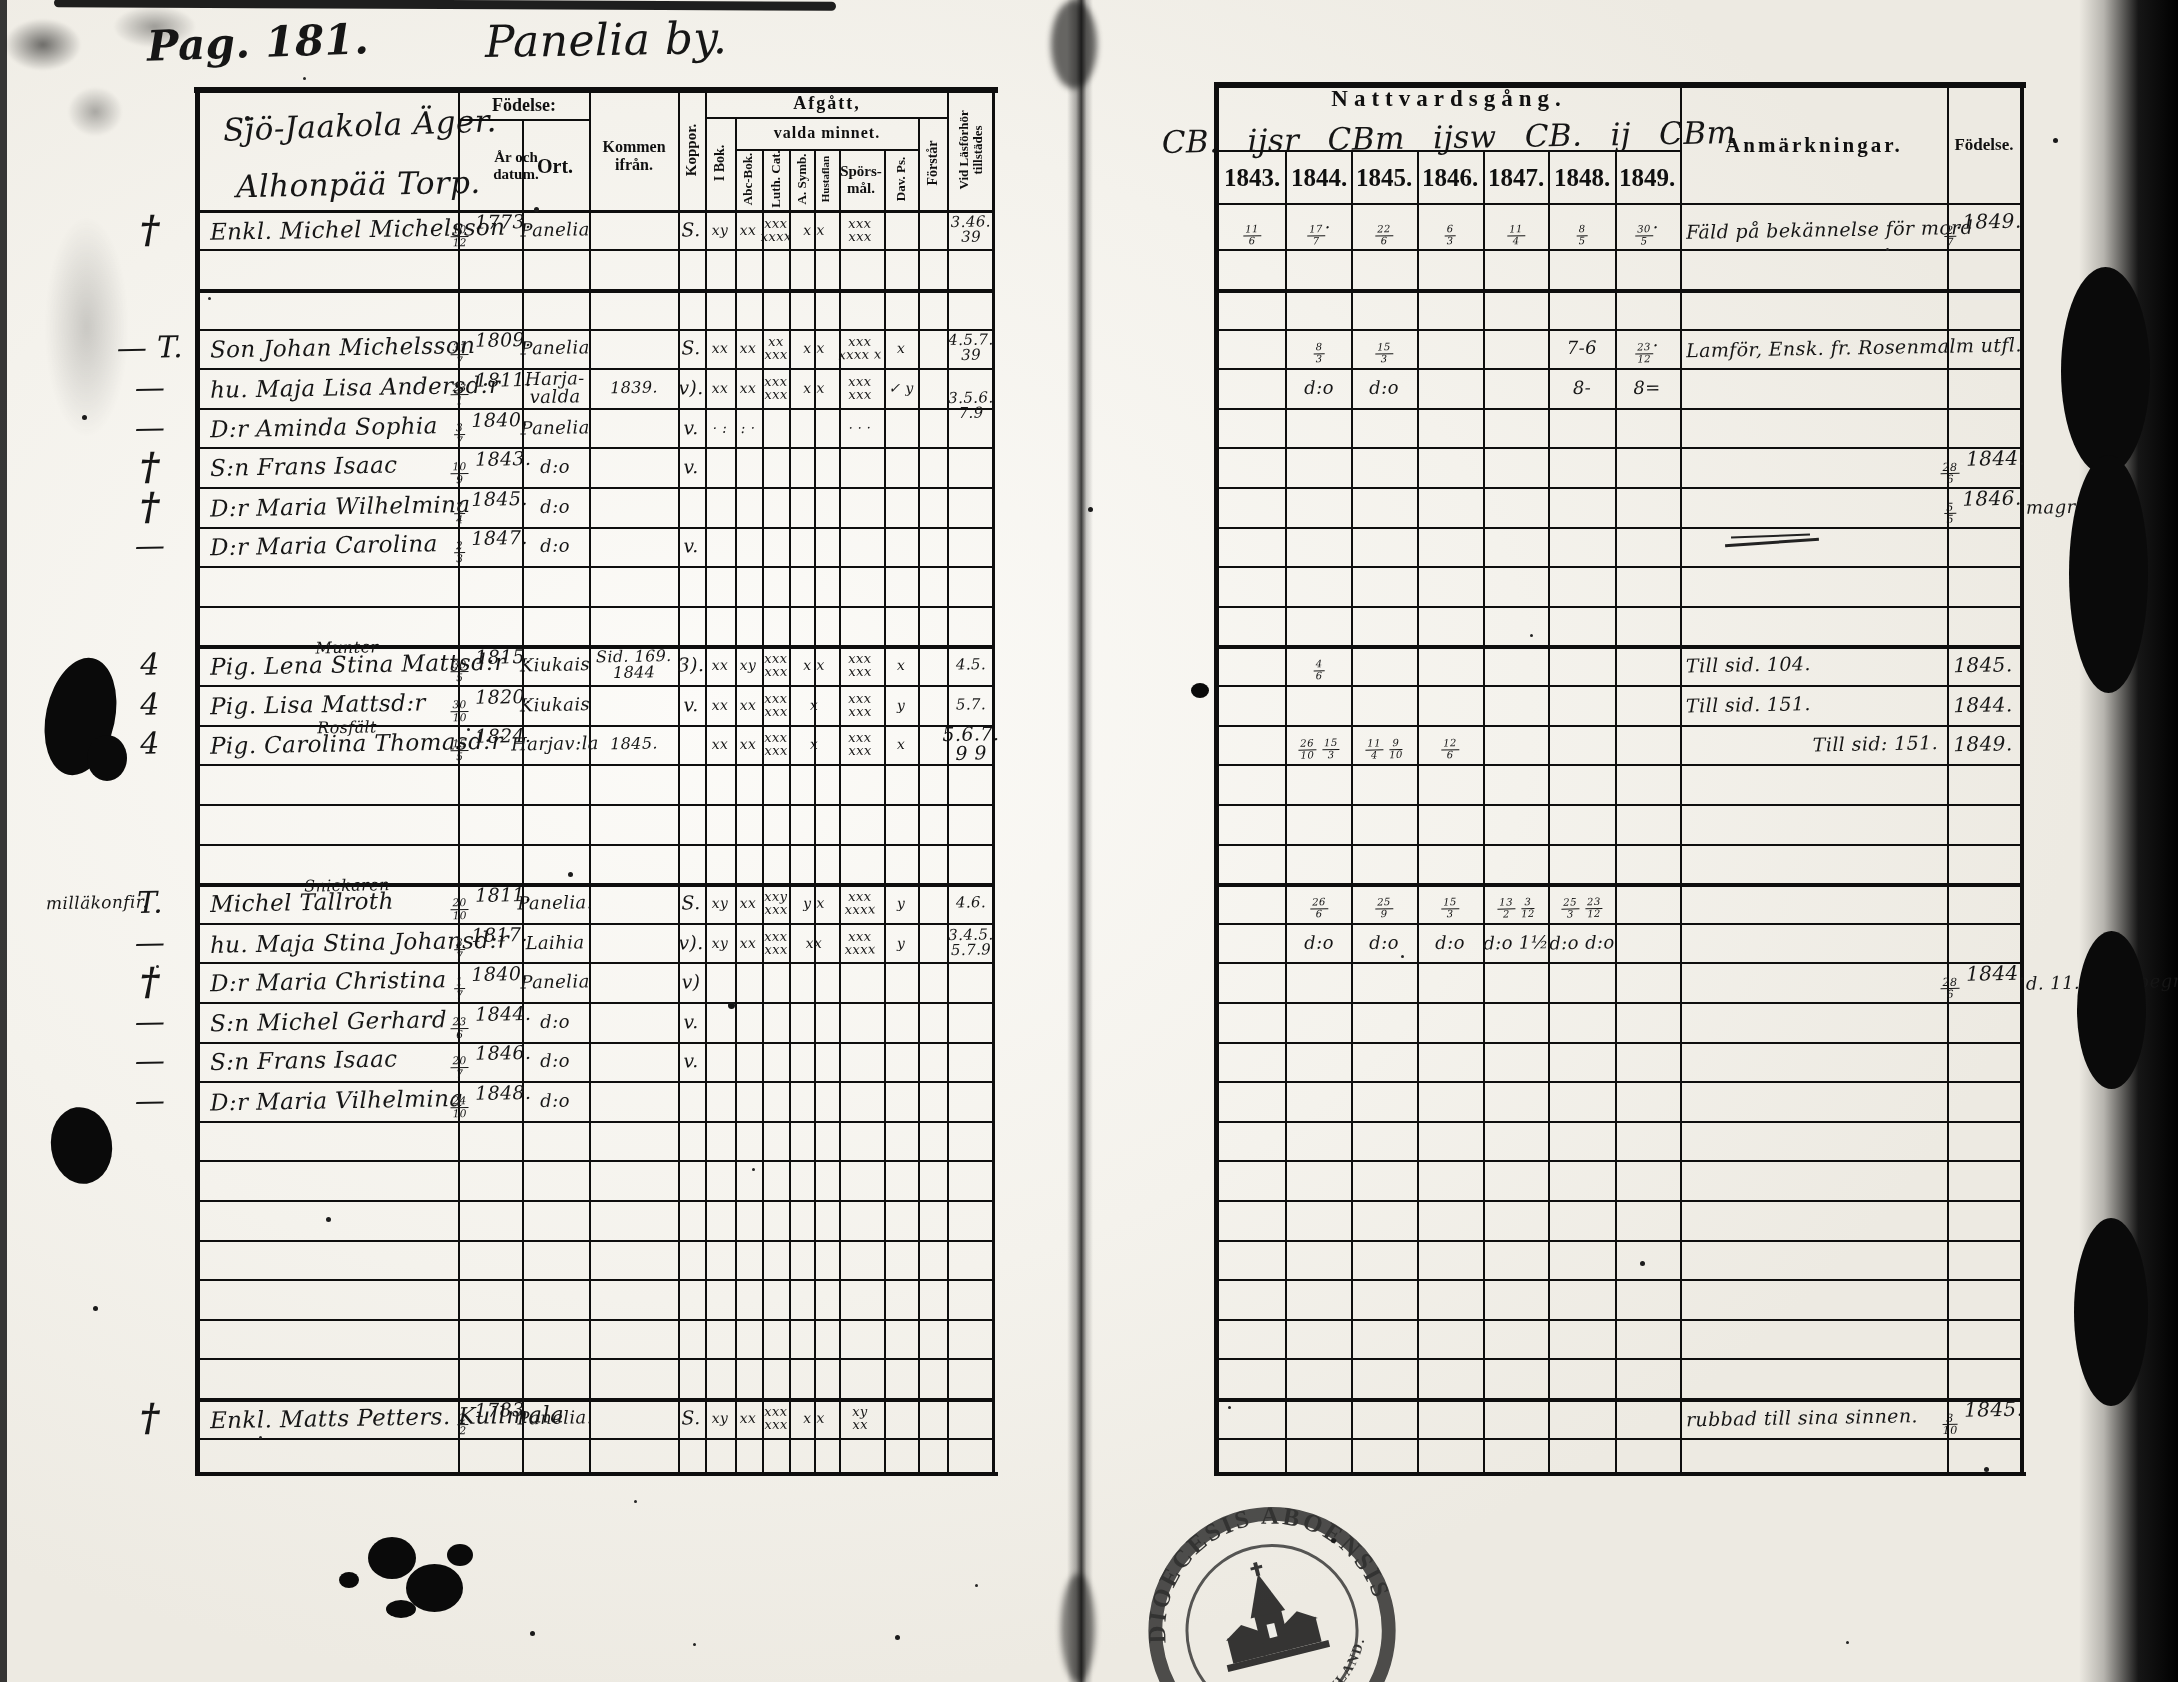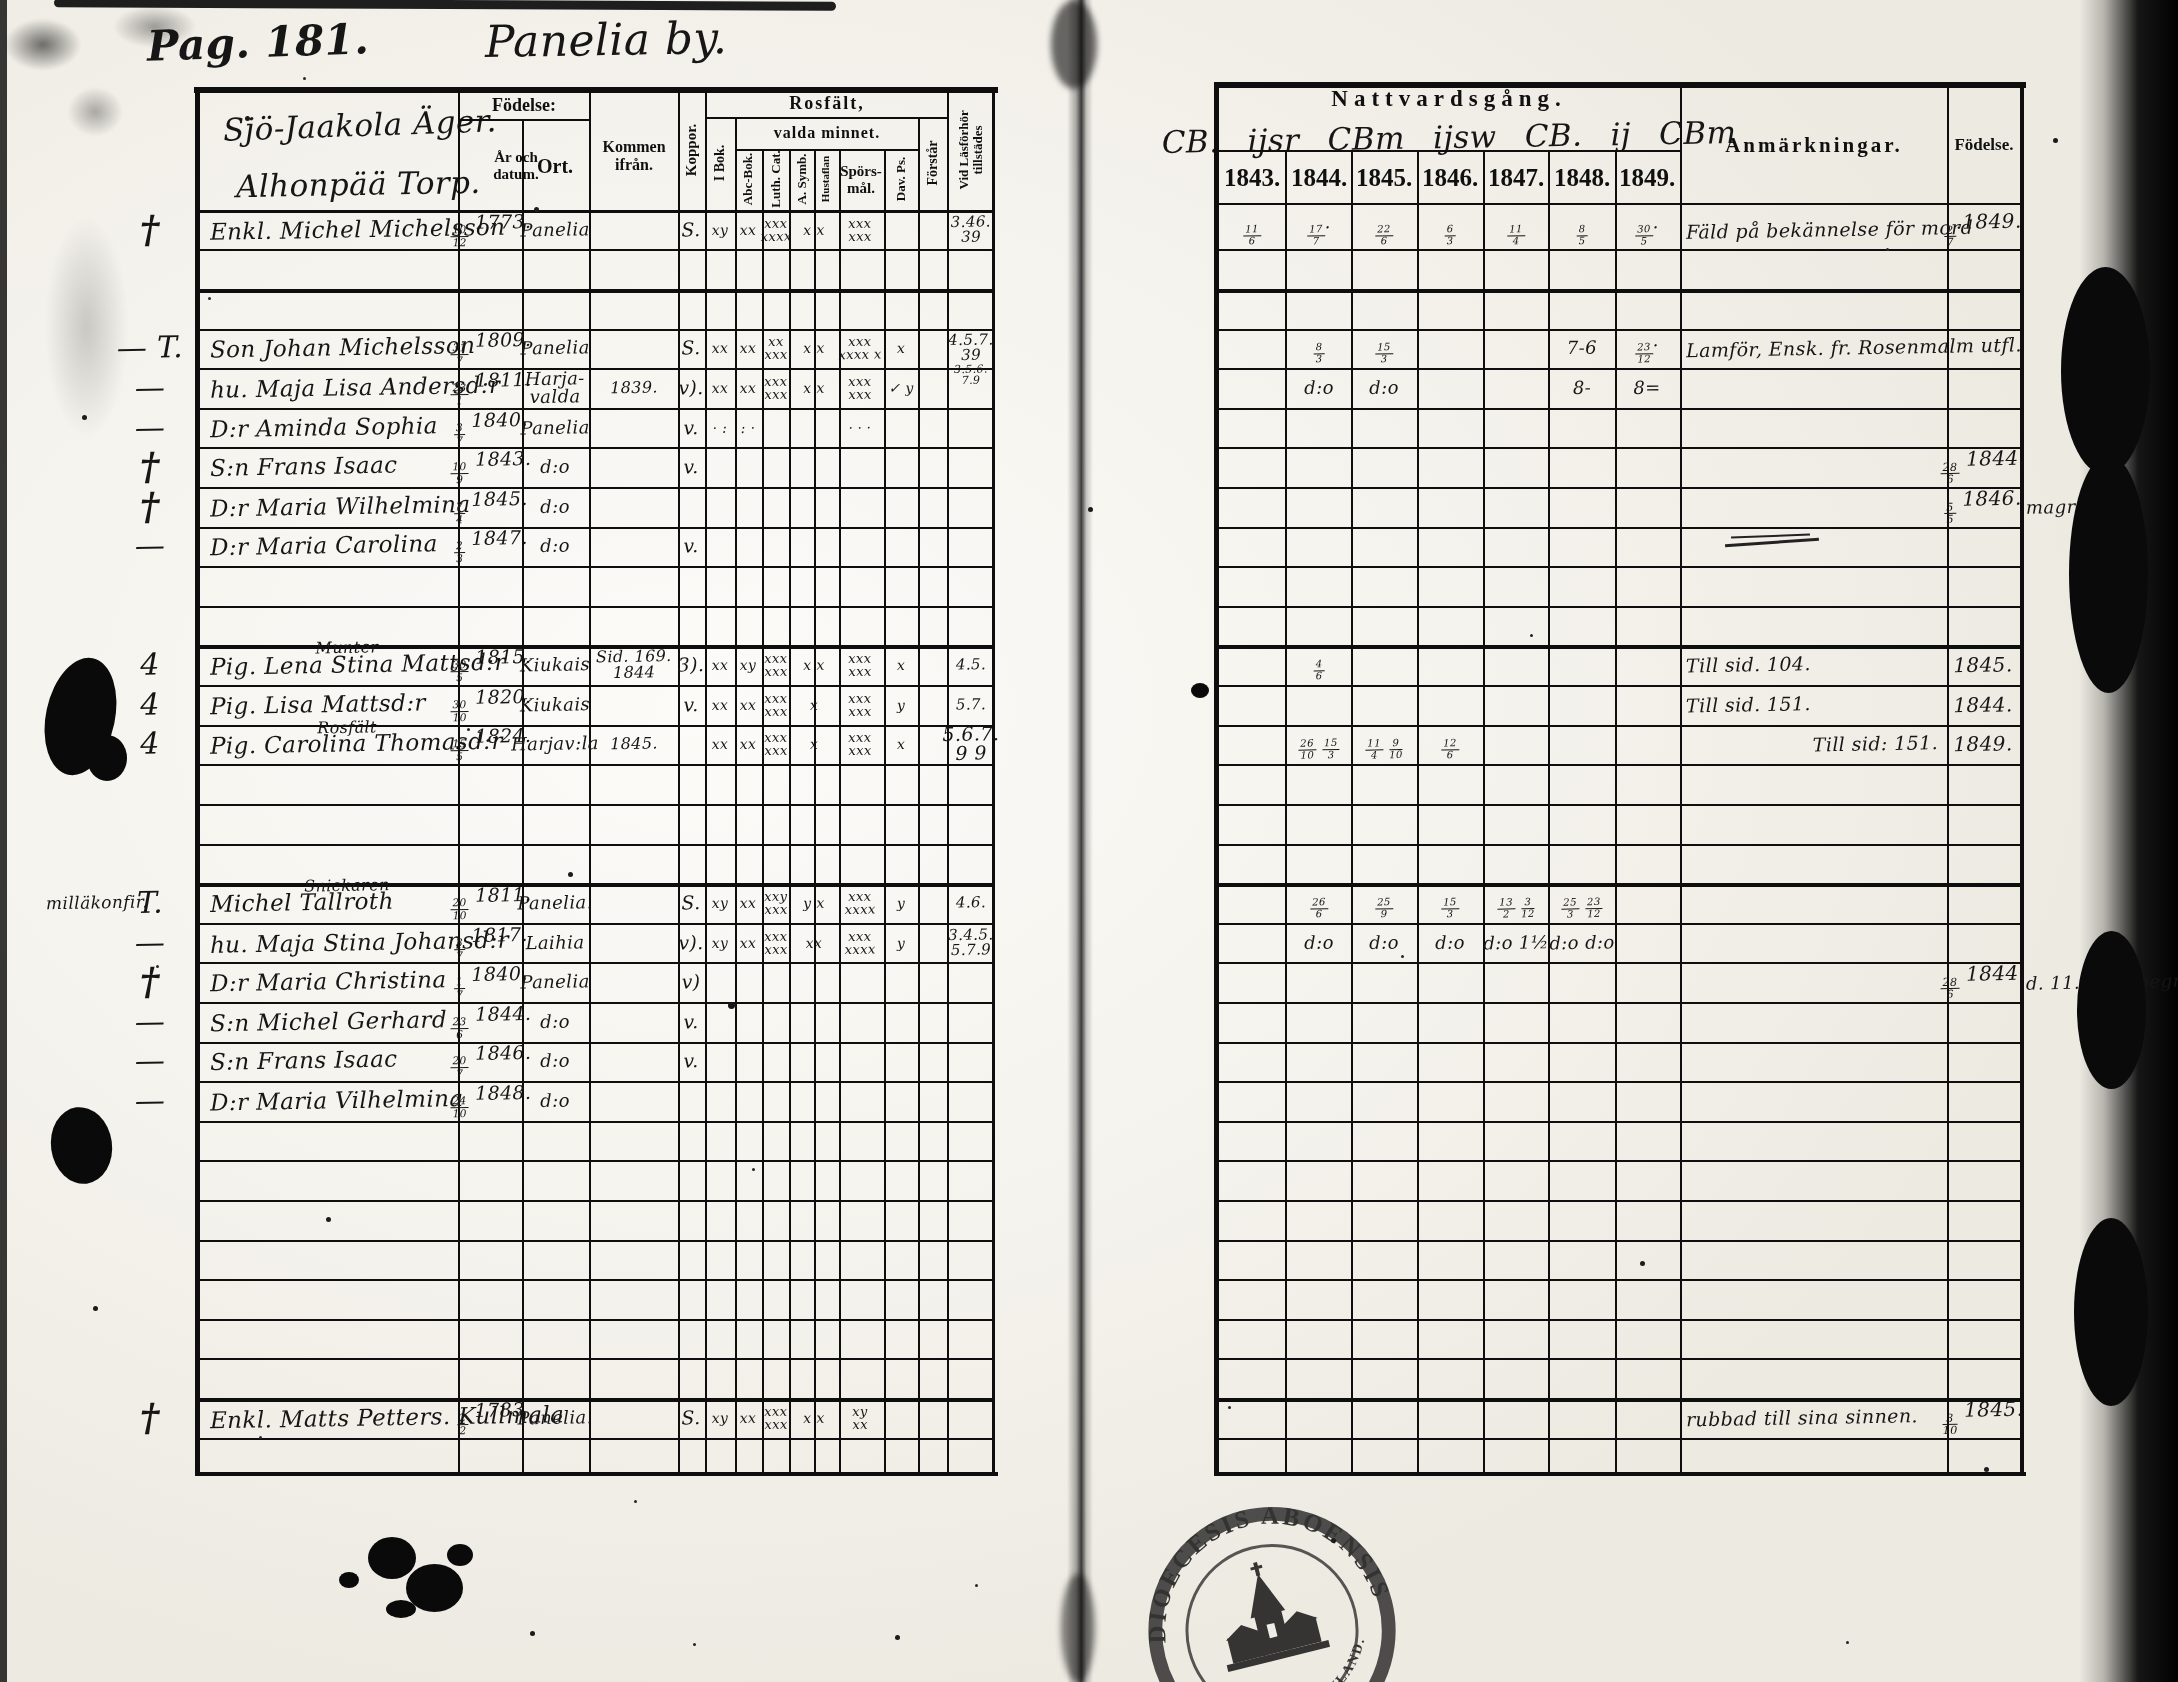--- a/index.html
+++ b/index.html
@@ -63,21 +63,21 @@
 <div class="hw abs" style="left:485px;top:14px;font-size:44px;transform:rotate(-1deg)">Panelia by.</div>
 
 <div class="hw abs" style="left:223px;top:107px;font-size:31px;transform:rotate(-2deg)">Sjö-Jaakola Äger.</div>
 <div class="hw abs" style="left:236px;top:166px;font-size:31px;transform:rotate(-1deg)">Alhonpää Torp.</div>
 
 <div class="ph" style="left:524px;top:105px;font-size:18px">Födelse:</div>
 <div class="ph" style="left:516px;top:166px;font-size:15px;width:55px;white-space:normal">År och datum.</div>
 <div class="ph" style="left:555px;top:166px;font-size:20px">Ort.</div>
 <div class="ph" style="left:634px;top:156px;font-size:16px;width:81px;white-space:normal">Kommen ifrån.</div>
 <div class="vh" style="left:692px;top:150px;font-size:15px">Koppor.</div>
-<div class="ph" style="left:827px;top:103px;font-size:18px;letter-spacing:2px">Rosfält,</div>
+<div class="ph" style="left:827px;top:103px;font-size:18px;letter-spacing:2px">Afgått,</div>
 <div class="vh" style="left:720px;top:163px;font-size:14px">I Bok.</div>
 <div class="ph" style="left:827px;top:133px;font-size:16px;letter-spacing:1px">valda minnet.</div>
 <div class="vh" style="left:748px;top:179px;font-size:13px">Abc-Bok.</div>
 <div class="vh" style="left:776px;top:179px;font-size:13px">Luth. Cat.</div>
 <div class="vh" style="left:802px;top:179px;font-size:13px">A. Symb.</div>
 <div class="vh" style="left:826px;top:179px;font-size:11px">Hustaflan</div>
 <div class="ph" style="left:861px;top:180px;font-size:15px;width:50px;white-space:normal">Spörs-mål.</div>
 <div class="vh" style="left:901px;top:179px;font-size:13px">Dav. Ps.</div>
 <div class="vh" style="left:933px;top:163px;font-size:14px">Förstår</div>
 <div class="vh" style="left:971px;top:150px;font-size:13px;height:115px">Vid Läsförhör tillstädes</div>
@@ -278,21 +278,21 @@
       </span> 1811.</div>
     <div class="hw cell" style="left: 555px; top: 388px; font-size: 18px; transform: translate(-50%, -50%) rotate(-1deg);">Harja-<br>valda</div>
     <div class="hw cell" style="left: 634px; top: 388px; font-size: 16px; transform: translate(-50%, -50%) rotate(-1deg);">1839.</div>
     <div class="hw cell" style="left: 691px; top: 388px; font-size: 19px; transform: translate(-50%, -50%) rotate(-1deg);">v).</div>
     <div class="hw cell" style="left: 720px; top: 388px; font-size: 14px; transform: translate(-50%, -50%) rotate(-1deg);">xx</div>
     <div class="hw cell" style="left: 748px; top: 388px; font-size: 14px; transform: translate(-50%, -50%) rotate(-1deg);">xx</div>
     <div class="hw cell" style="left: 776px; top: 388px; font-size: 13px; transform: translate(-50%, -50%) rotate(-1deg);">xxx<br>xxx</div>
     <div class="hw cell" style="left: 814px; top: 388px; font-size: 14px; transform: translate(-50%, -50%) rotate(-1deg);">x x</div>
     <div class="hw cell" style="left: 860px; top: 388px; font-size: 13px; transform: translate(-50%, -50%) rotate(-1deg);">xxx<br>xxx</div>
     <div class="hw cell" style="left: 901px; top: 388px; font-size: 14px; transform: translate(-50%, -50%) rotate(-1deg);">✓ y</div>
-    <div class="hw cell" style="left: 971px; top: 375px; font-size: 11px; transform: translate(-50%, -50%) rotate(-1deg);">3.5.6.<br>7.9</div>
+    <div class="hw cell" style="left: 971px; top: 406px; font-size: 15px; transform: translate(-50%, -50%) rotate(-1deg);">3.5.6.<br>7.9</div>
     <div class="hw cell" style="left: 1319px; top: 388px; font-size: 18px; transform: translate(-50%, -50%) rotate(-1deg);">d:o</div>
     <div class="hw cell" style="left: 1384px; top: 388px; font-size: 18px; transform: translate(-50%, -50%) rotate(-1deg);">d:o</div>
     <div class="hw cell" style="left: 1582px; top: 388px; font-size: 18px; transform: translate(-50%, -50%) rotate(-1deg);">8-</div>
     <div class="hw cell" style="left: 1647px; top: 388px; font-size: 18px; transform: translate(-50%, -50%) rotate(-1deg);">8=</div>
     <div class="hw cell" style="left: 150px; top: 428px; font-size: 30px; transform: translate(-50%, -50%) rotate(-1deg);">—</div>
     <div class="hw cell" style="left: 210px; top: 428px; font-size: 23px; transform: translateY(-50%) rotate(-1deg);">D:r Aminda Sophia</div>
     <div class="hw cell" style="left: 491px; top: 428px; font-size: 19px; transform: translate(-50%, -50%) rotate(-1deg);"><span class="fr">
         <span class="t">3</span>
         <span>7</span>
       </span> 1840.</div>

